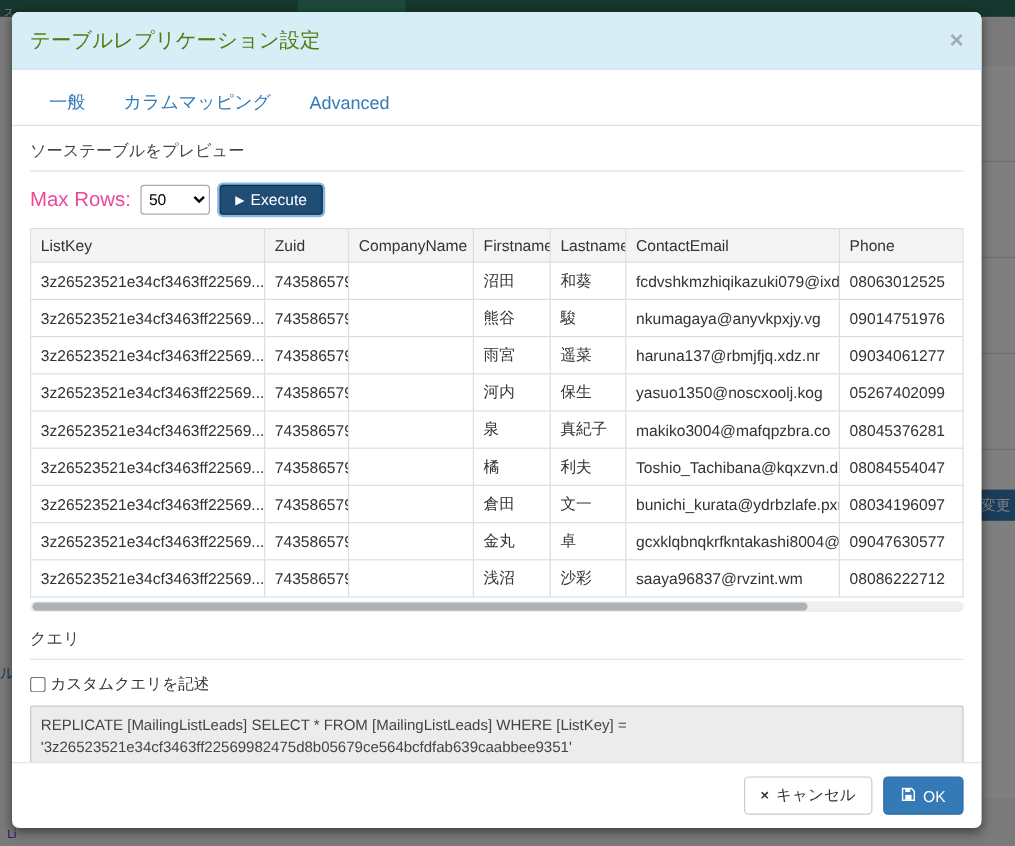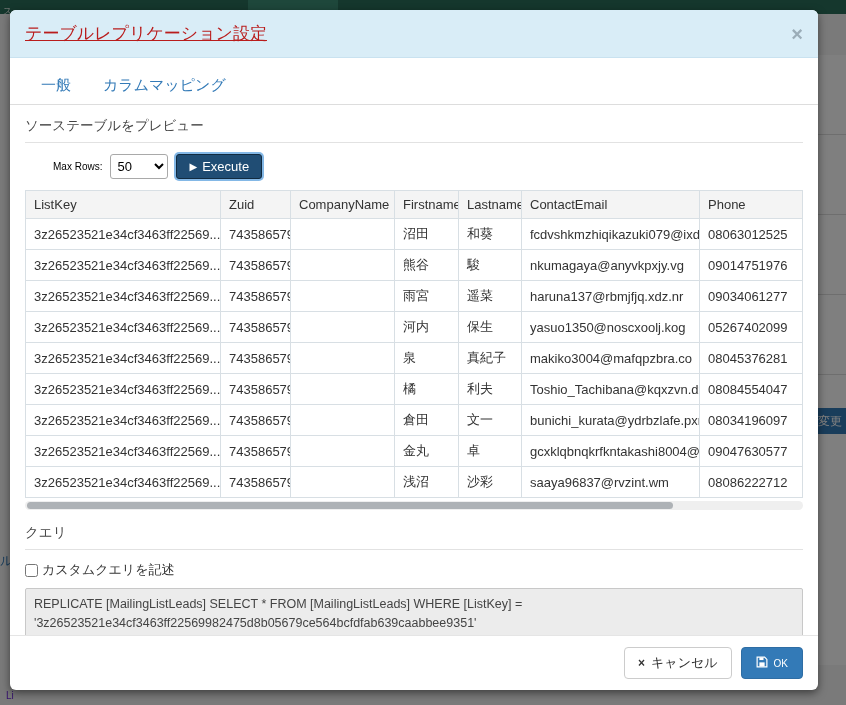--- a/index.html
+++ b/index.html
@@ -19,35 +19,35 @@
   .left-frag-2 { position:absolute; left:6px; top:690px; color:#6d28d9; font-size:10px; }
   .overlay { position:absolute; inset:0; background:rgba(0,0,0,0.5); }
 
   
   .modal { position:absolute; left:10px; top:10px; width:808px; height:680px;
     background:#fff; border-radius:6px; box-shadow:0 3px 9px rgba(0,0,0,.5);
     display:flex; flex-direction:column; overflow:hidden; }
 
   .modal-header { background:#d9edf7; padding:12px 15px; display:flex;
     justify-content:space-between; align-items:center; border-bottom:1px solid #c9e2f0; }
-  .modal-title { color:#b91c1c; font-size:17px;text-decoration:underline; }
+  .modal-title { color:#4d7c0f; font-size:17px; }
   .modal-close { color:#9badb8; font-size:20px; font-weight:bold; line-height:1;
     background:none; border:none; cursor:pointer; }
 
   .nav-tabs { display:flex; align-items:flex-end; padding:8px 15px 0; border-bottom:1px solid #ddd; }
   .nav-tab { padding:9px 15px; font-size:15px; color:#337ab7; cursor:pointer;
     border:1px solid transparent; margin-bottom:-1px; }
   .nav-tab.active { background:#fff; border:1px solid #ddd; border-bottom-color:#fff;
     border-radius:4px 4px 0 0; }
 
   .modal-body { flex:1; padding:12px 15px 0; overflow:hidden; }
   .section-title { font-size:13.5px; color:#444; padding-bottom:7px; border-bottom:1px solid #e2e2e2; }
 
   .controls-row { display:flex; align-items:center; gap:8px; margin:11px 0; }
-  .controls-row label { font-size:10px; color:#000000;margin-left:28px; }
+  .controls-row label { font-size:17px; color:#ec4899; }
   .maxrows-select { width:58px; font-size:13px; padding:3px 2px; border:1px solid #a9a9a9; border-radius:3px; background:#fff; }
   .execute-btn { background:#204d74; color:#fff; font-size:13px; padding:4px 12px;
     border:1px solid #122b40; border-radius:3px; box-shadow:0 0 0 2px #84b8e6; cursor:pointer;
     display:inline-flex; align-items:center; gap:5px; }
   .execute-btn .play { font-size:10px; }
 
   table { width:100%; border-collapse:collapse; table-layout:fixed; font-size:13px; color:#333; }
   th, td { border:1px solid #d8dfe4; padding:6px 8px; text-align:left; font-weight:normal;
     white-space:nowrap; overflow:hidden; }
   thead th { background:#f4f4f4; color:#333; }
@@ -64,21 +64,21 @@
   .query-textarea { width:100%; height:72px; background:#ececec; border:1px solid #c8c8c8;
     border-radius:2px; font-family:"Liberation Sans","DejaVu Sans",sans-serif;
     font-size:12.5px; color:#444; padding:6px 8px; resize:vertical; line-height:1.5; }
 
   .modal-footer { border-top:1px solid #e5e5e5; padding:11px 15px; display:flex;
     justify-content:flex-end; gap:9px; }
   .btn-cancel { background:#fff; border:1px solid #ccc; border-radius:4px; padding:6px 13px;
     font-size:13px; color:#333; cursor:pointer; display:inline-flex; align-items:center; gap:6px; }
   .btn-cancel .x-ico { font-weight:bold; font-size:12px; }
   .btn-ok { background:#337ab7; border:1px solid #2e6da4; border-radius:4px; padding:6px 14px;
-    font-size:10px; color:#fff; cursor:pointer; display:inline-flex; align-items:center; gap:6px; }
+    font-size:13px; color:#fff; cursor:pointer; display:inline-flex; align-items:center; gap:6px; }
 </style>
 </head>
 <body>
 
 <div class="page-behind">
   <div class="page-topbar">
     <span class="tiny-txt">ス</span>
     <span class="teal-seg"></span>
   </div>
   <div class="page-right-panel">
@@ -96,20 +96,21 @@
 <div class="modal">
 
   <div class="modal-header">
     <span class="modal-title">テーブルレプリケーション設定</span>
     <button class="modal-close">×</button>
   </div>
 
   <div class="nav-tabs">
     <div class="nav-tab">一般</div>
     <div class="nav-tab">カラムマッピング</div>
+    <div class="nav-tab">Advanced</div>
   </div>
 
   <div class="modal-body">
 
     <div class="section-title">ソーステーブルをプレビュー</div>
 
     <div class="controls-row">
       <label>Max Rows:</label>
       <select class="maxrows-select">
         <option>50</option>

